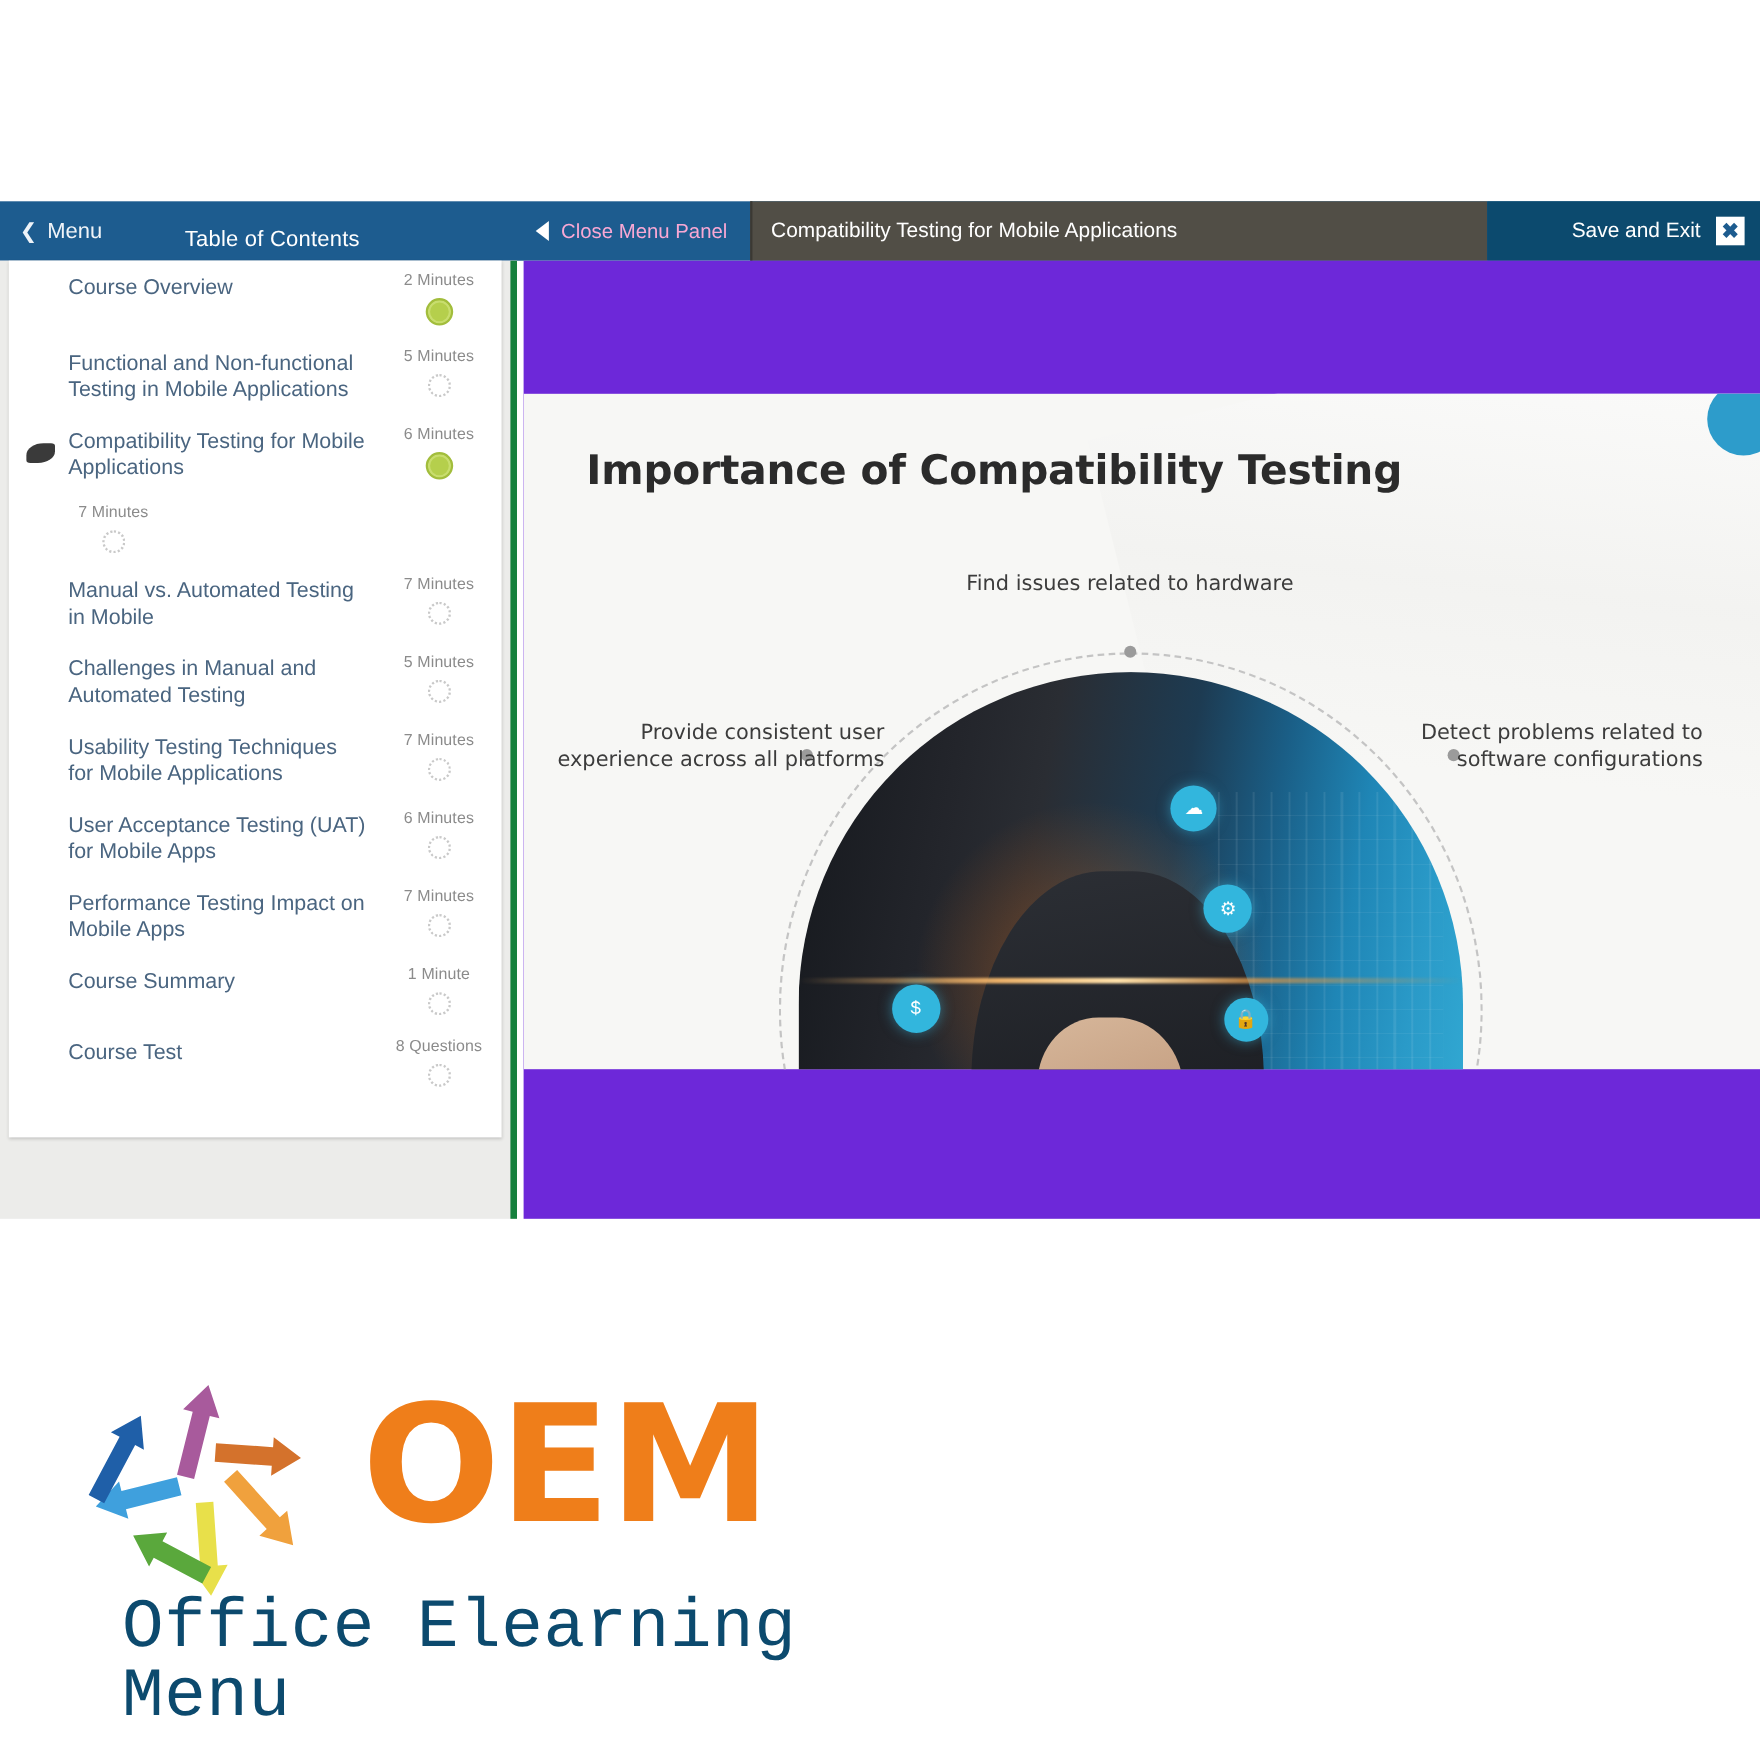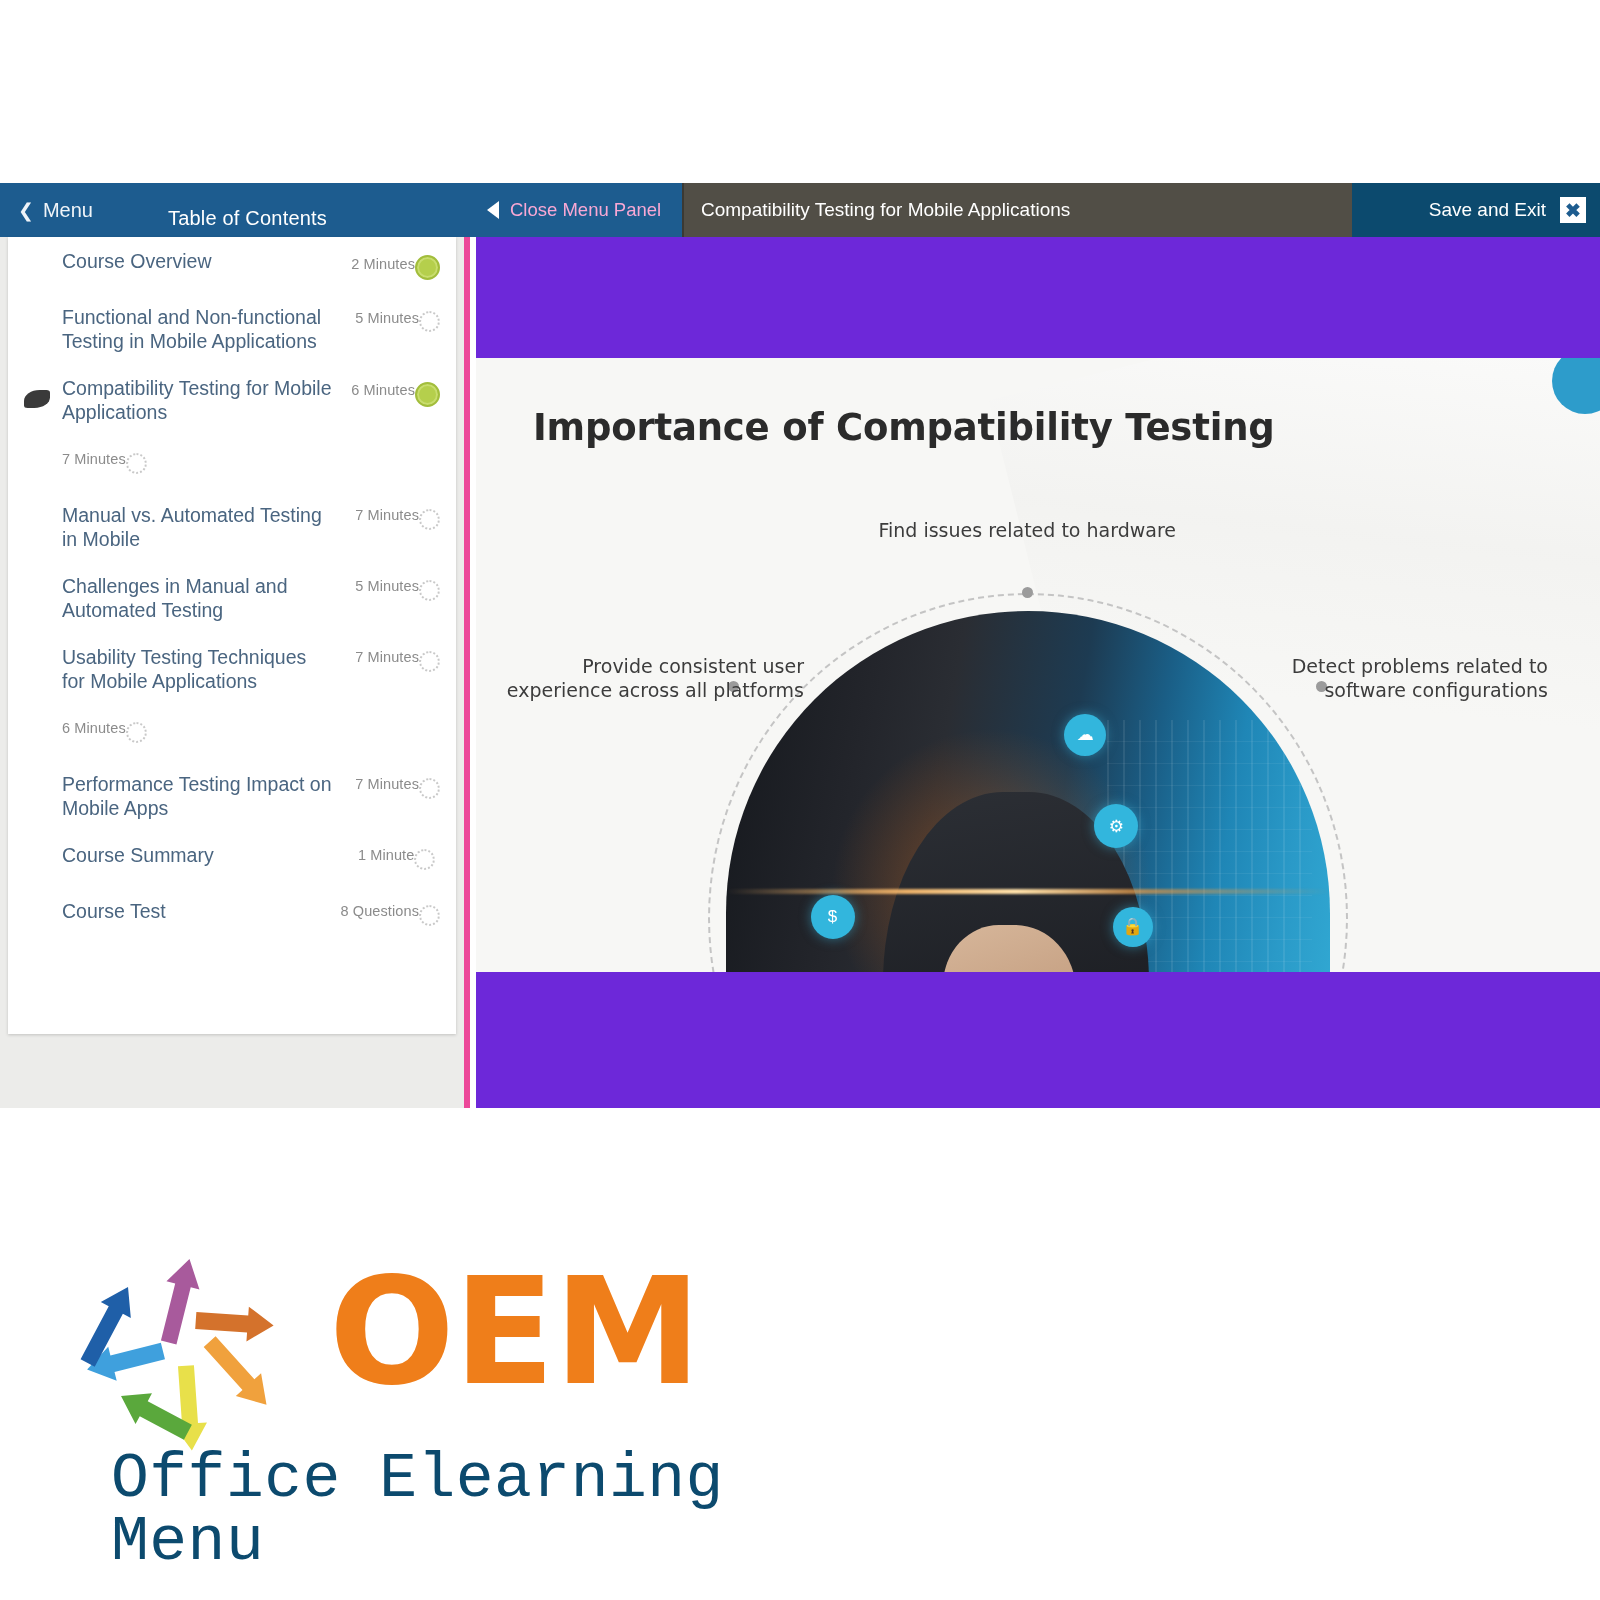--- a/index.html
+++ b/index.html
@@ -61,21 +61,21 @@
   .close-x{
     width:26px;height:26px;background:#ffffff;color:#1d5c8f;
     display:flex;align-items:center;justify-content:center;
     font-size:19px;font-weight:bold;line-height:1;cursor:pointer;
   }
 
   
   .sidebar-wrap{
     position:absolute;left:0;top:54px;width:470px;height:871px;
     background:#ececea;
-    border-right:6px solid #ec4899;
+    border-right:6px solid #15803d;
     box-sizing:border-box;
   }
   .sidebar{
     position:absolute;left:8px;top:0;width:448px;height:797px;
     background:#ffffff;
     box-shadow:0 1px 3px rgba(0,0,0,.18);
     overflow:hidden;
   }
   .toc-item{
     position:relative;
@@ -83,21 +83,21 @@
     padding:10px 16px 10px 54px;
     min-height:56px;
     box-sizing:border-box;
     cursor:pointer;
   }
   .toc-title{
     color:#4a6580;font-size:19.5px;line-height:1.23;
     max-width:272px;padding-top:3px;
   }
   .toc-meta{
-    display:flex;flex-direction:row;align-items:center;
+    display:flex;flex-direction:column;align-items:center;
     min-width:82px;
   }
   .toc-dur{
     color:#8b8b8b;font-size:14.5px;white-space:nowrap;letter-spacing:.1px;
   }
   .status{
     margin-top:8px;width:21px;height:21px;border-radius:50%;
   }
   .status.done{
     background:#b5cf4c;
@@ -313,20 +313,21 @@
           </div>
         </div>
         <div class="toc-item">
           <div class="toc-title">Usability Testing Techniques for Mobile Applications</div>
           <div class="toc-meta">
             <div class="toc-dur">7 Minutes</div>
             <div class="status todo"></div>
           </div>
         </div>
         <div class="toc-item">
+          <div class="toc-title">User Acceptance Testing (UAT) for Mobile Apps</div>
           <div class="toc-meta">
             <div class="toc-dur">6 Minutes</div>
             <div class="status todo"></div>
           </div>
         </div>
         <div class="toc-item">
           <div class="toc-title">Performance Testing Impact on Mobile Apps</div>
           <div class="toc-meta">
             <div class="toc-dur">7 Minutes</div>
             <div class="status todo"></div>

